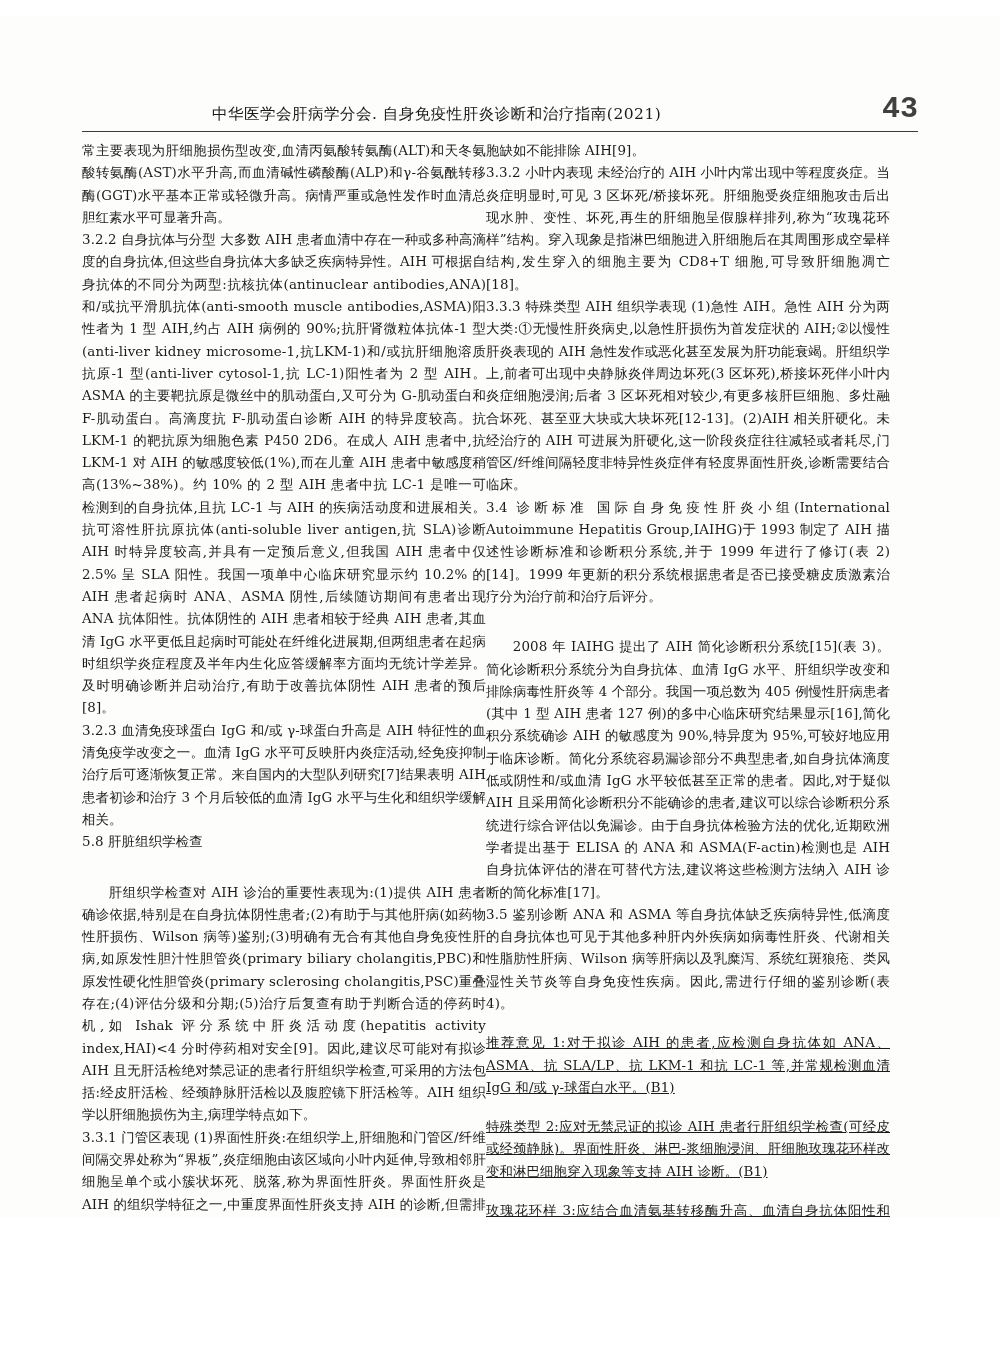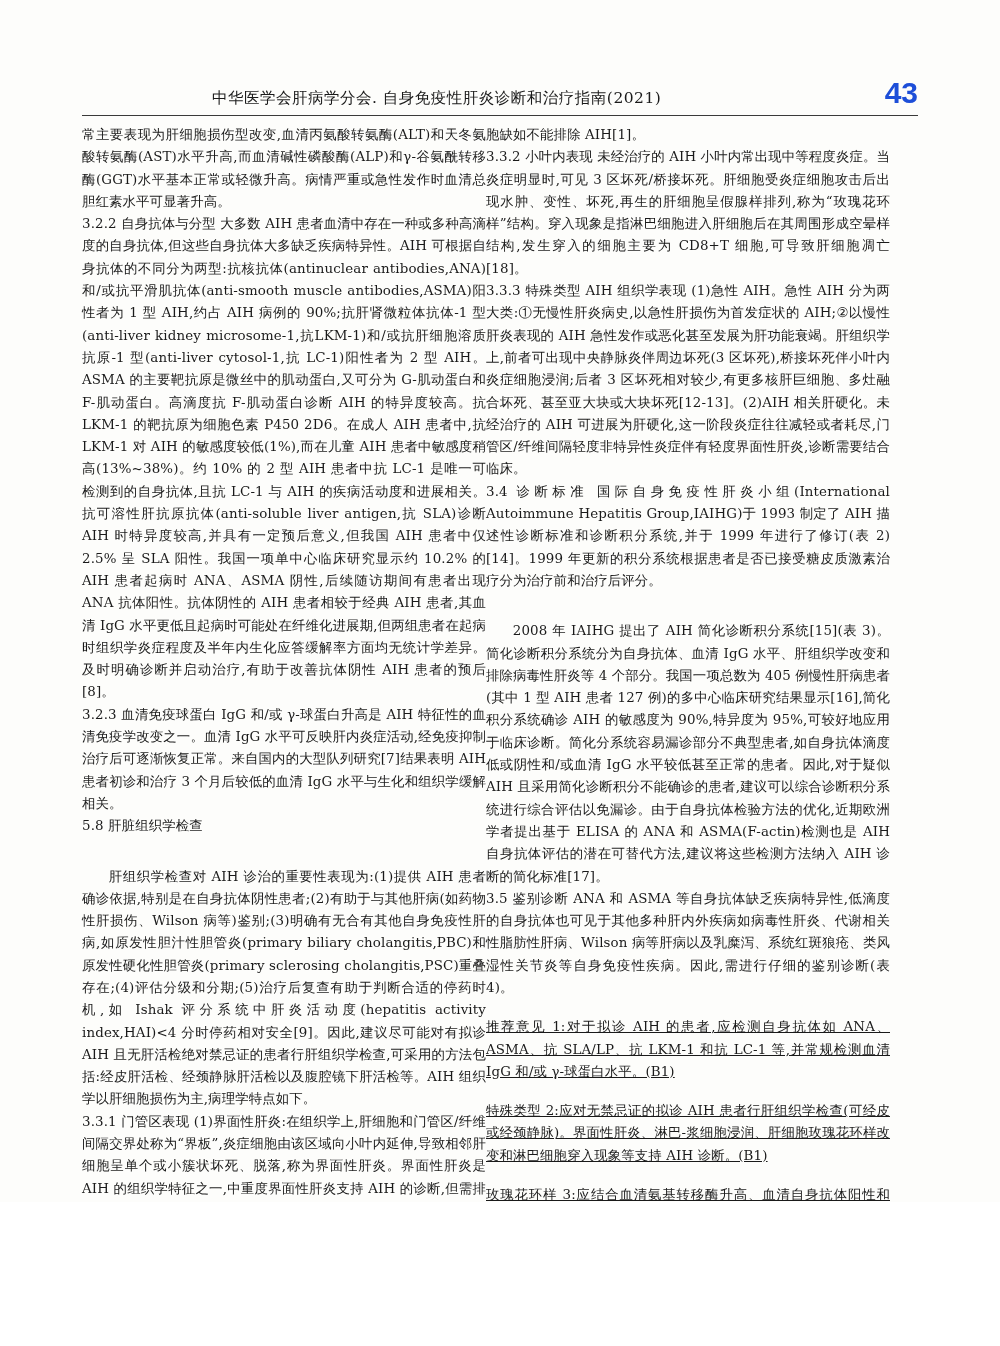--- a/index.html
+++ b/index.html
@@ -9,21 +9,21 @@
   }
   body {
     width: 1000px;
     height: 1346px;
     position: relative;
     font-family: "DejaVu Serif", "Liberation Serif", serif;
     color: #1a1a1a;
   }
   .page {
     position: absolute;
-    left: 0; top: 0;
+    left: 0; top: 16px;
     width: 1000px;
     height: 1202px;
     background: #fdfdfb;
     overflow: hidden;
   }
   .header {
     position: absolute;
     left: 82px;
     top: 78px;
     width: 836px;
@@ -34,23 +34,23 @@
     padding-bottom: 6px;
   }
   .header-title {
     font-size: 15.5px;
     letter-spacing: 0.5px;
     color: #1a1a1a;
     padding-left: 130px;
   }
   .page-number {
     font-size: 30px;
-    font-family: Liberation Sans, sans-serif;
+    font-family: Liberation Mono, monospace;
     font-weight: bold;
-    color: #1d4ed8;
+    color: #404040;
     line-height: 1;
     padding-bottom: 1px;
     text-align: center;
   }
   .columns {
     position: absolute;
     left: 82px;
     top: 124px;
     width: 838px;
     display: flex;
@@ -93,21 +93,21 @@
     <div class="col">
       <p>常主要表现为肝细胞损伤型改变,血清丙氨酸转氨酶(ALT)和天冬氨酸转氨酶(AST)水平升高,而血清碱性磷酸酶(ALP)和γ-谷氨酰转移酶(GGT)水平基本正常或轻微升高。病情严重或急性发作时血清总胆红素水平可显著升高。</p>
       <p>3.2.2 自身抗体与分型 大多数 AIH 患者血清中存在一种或多种高滴度的自身抗体,但这些自身抗体大多缺乏疾病特异性。AIH 可根据自身抗体的不同分为两型:抗核抗体(antinuclear antibodies,ANA)和/或抗平滑肌抗体(anti-smooth muscle antibodies,ASMA)阳性者为 1 型 AIH,约占 AIH 病例的 90%;抗肝肾微粒体抗体-1 型(anti-liver kidney microsome-1,抗LKM-1)和/或抗肝细胞溶质抗原-1 型(anti-liver cytosol-1,抗 LC-1)阳性者为 2 型 AIH。ASMA 的主要靶抗原是微丝中的肌动蛋白,又可分为 G-肌动蛋白和 F-肌动蛋白。高滴度抗 F-肌动蛋白诊断 AIH 的特异度较高。抗 LKM-1 的靶抗原为细胞色素 P450 2D6。在成人 AIH 患者中,抗 LKM-1 对 AIH 的敏感度较低(1%),而在儿童 AIH 患者中敏感度稍高(13%~38%)。约 10% 的 2 型 AIH 患者中抗 LC-1 是唯一可检测到的自身抗体,且抗 LC-1 与 AIH 的疾病活动度和进展相关。抗可溶性肝抗原抗体(anti-soluble liver antigen,抗 SLA)诊断 AIH 时特异度较高,并具有一定预后意义,但我国 AIH 患者中仅 2.5% 呈 SLA 阳性。我国一项单中心临床研究显示约 10.2% 的 AIH 患者起病时 ANA、ASMA 阴性,后续随访期间有患者出现 ANA 抗体阳性。抗体阴性的 AIH 患者相较于经典 AIH 患者,其血清 IgG 水平更低且起病时可能处在纤维化进展期,但两组患者在起病时组织学炎症程度及半年内生化应答缓解率方面均无统计学差异。及时明确诊断并启动治疗,有助于改善抗体阴性 AIH 患者的预后[8]。</p>
       <p>3.2.3 血清免疫球蛋白 IgG 和/或 γ-球蛋白升高是 AIH 特征性的血清免疫学改变之一。血清 IgG 水平可反映肝内炎症活动,经免疫抑制治疗后可逐渐恢复正常。来自国内的大型队列研究[7]结果表明 AIH 患者初诊和治疗 3 个月后较低的血清 IgG 水平与生化和组织学缓解相关。</p>
       <p>5.8 肝脏组织学检查</p>
       <p class="ti2">肝组织学检查对 AIH 诊治的重要性表现为:(1)提供 AIH 患者确诊依据,特别是在自身抗体阴性患者;(2)有助于与其他肝病(如药物性肝损伤、Wilson 病等)鉴别;(3)明确有无合有其他自身免疫性肝病,如原发性胆汁性胆管炎(primary biliary cholangitis,PBC)和原发性硬化性胆管炎(primary sclerosing cholangitis,PSC)重叠存在;(4)评估分级和分期;(5)治疗后复查有助于判断合适的停药时机,如 Ishak 评分系统中肝炎活动度(hepatitis activity index,HAI)&lt;4 分时停药相对安全[9]。因此,建议尽可能对有拟诊 AIH 且无肝活检绝对禁忌证的患者行肝组织学检查,可采用的方法包括:经皮肝活检、经颈静脉肝活检以及腹腔镜下肝活检等。AIH 组织学以肝细胞损伤为主,病理学特点如下。</p>
       <p>3.3.1 门管区表现 (1)界面性肝炎:在组织学上,肝细胞和门管区/纤维间隔交界处称为“界板”,炎症细胞由该区域向小叶内延伸,导致相邻肝细胞呈单个或小簇状坏死、脱落,称为界面性肝炎。界面性肝炎是 AIH 的组织学特征之一,中重度界面性肝炎支持 AIH 的诊断,但需排除药物性肝损伤、病毒性肝炎、Wilson 病等。(2)淋巴-浆细胞浸润:门管区及其周围浸润的炎性细胞主要为淋巴-浆细胞。浆细胞成分&gt;3 分(即浆细胞占炎症细胞≥20%)或小叶内/门管区见浆细胞灶(≥5 个浆细胞聚集为 1 灶)有助于 AIH 的诊断,但浆细</p>
     </div>
 
     <div class="col">
-      <p>胞缺如不能排除 AIH[1]。</p>
+      <p>胞缺如不能排除 AIH[9]。</p>
       <p>3.3.2 小叶内表现 未经治疗的 AIH 小叶内常出现中等程度炎症。当炎症明显时,可见 3 区坏死/桥接坏死。肝细胞受炎症细胞攻击后出现水肿、变性、坏死,再生的肝细胞呈假腺样排列,称为“玫瑰花环样”结构。穿入现象是指淋巴细胞进入肝细胞后在其周围形成空晕样结构,发生穿入的细胞主要为 CD8+T 细胞,可导致肝细胞凋亡[18]。</p>
       <p>3.3.3 特殊类型 AIH 组织学表现 (1)急性 AIH。急性 AIH 分为两大类:①无慢性肝炎病史,以急性肝损伤为首发症状的 AIH;②以慢性肝炎表现的 AIH 急性发作或恶化甚至发展为肝功能衰竭。肝组织学上,前者可出现中央静脉炎伴周边坏死(3 区坏死),桥接坏死伴小叶内炎症细胞浸润;后者 3 区坏死相对较少,有更多核肝巨细胞、多灶融合坏死、甚至亚大块或大块坏死[12-13]。(2)AIH 相关肝硬化。未经治疗的 AIH 可进展为肝硬化,这一阶段炎症往往减轻或者耗尽,门管区/纤维间隔轻度非特异性炎症伴有轻度界面性肝炎,诊断需要结合临床。</p>
       <p>3.4 诊断标准 国际自身免疫性肝炎小组(International Autoimmune Hepatitis Group,IAIHG)于 1993 制定了 AIH 描述性诊断标准和诊断积分系统,并于 1999 年进行了修订(表 2)[14]。1999 年更新的积分系统根据患者是否已接受糖皮质激素治疗分为治疗前和治疗后评分。</p>
       <p class="ti2">2008 年 IAIHG 提出了 AIH 简化诊断积分系统[15](表 3)。简化诊断积分系统分为自身抗体、血清 IgG 水平、肝组织学改变和排除病毒性肝炎等 4 个部分。我国一项总数为 405 例慢性肝病患者(其中 1 型 AIH 患者 127 例)的多中心临床研究结果显示[16],简化积分系统确诊 AIH 的敏感度为 90%,特异度为 95%,可较好地应用于临床诊断。简化分系统容易漏诊部分不典型患者,如自身抗体滴度低或阴性和/或血清 IgG 水平较低甚至正常的患者。因此,对于疑似 AIH 且采用简化诊断积分不能确诊的患者,建议可以综合诊断积分系统进行综合评估以免漏诊。由于自身抗体检验方法的优化,近期欧洲学者提出基于 ELISA 的 ANA 和 ASMA(F-actin)检测也是 AIH 自身抗体评估的潜在可替代方法,建议将这些检测方法纳入 AIH 诊断的简化标准[17]。</p>
       <p>3.5 鉴别诊断 ANA 和 ASMA 等自身抗体缺乏疾病特异性,低滴度的自身抗体也可见于其他多种肝内外疾病如病毒性肝炎、代谢相关性脂肪性肝病、Wilson 病等肝病以及乳糜泻、系统红斑狼疮、类风湿性关节炎等自身免疫性疾病。因此,需进行仔细的鉴别诊断(表 4)。</p>
       <div class="footer-space"></div>
       <p class="rec">推荐意见 1:对于拟诊 AIH 的患者,应检测自身抗体如 ANA、ASMA、抗 SLA/LP、抗 LKM-1 和抗 LC-1 等,并常规检测血清 IgG 和/或 γ-球蛋白水平。(B1)</p>
       <div class="footer-space"></div>
       <p class="rec">特殊类型 2:应对无禁忌证的拟诊 AIH 患者行肝组织学检查(可经皮或经颈静脉)。界面性肝炎、淋巴-浆细胞浸润、肝细胞玫瑰花环样改变和淋巴细胞穿入现象等支持 AIH 诊断。(B1)</p>
       <div class="footer-space"></div>

